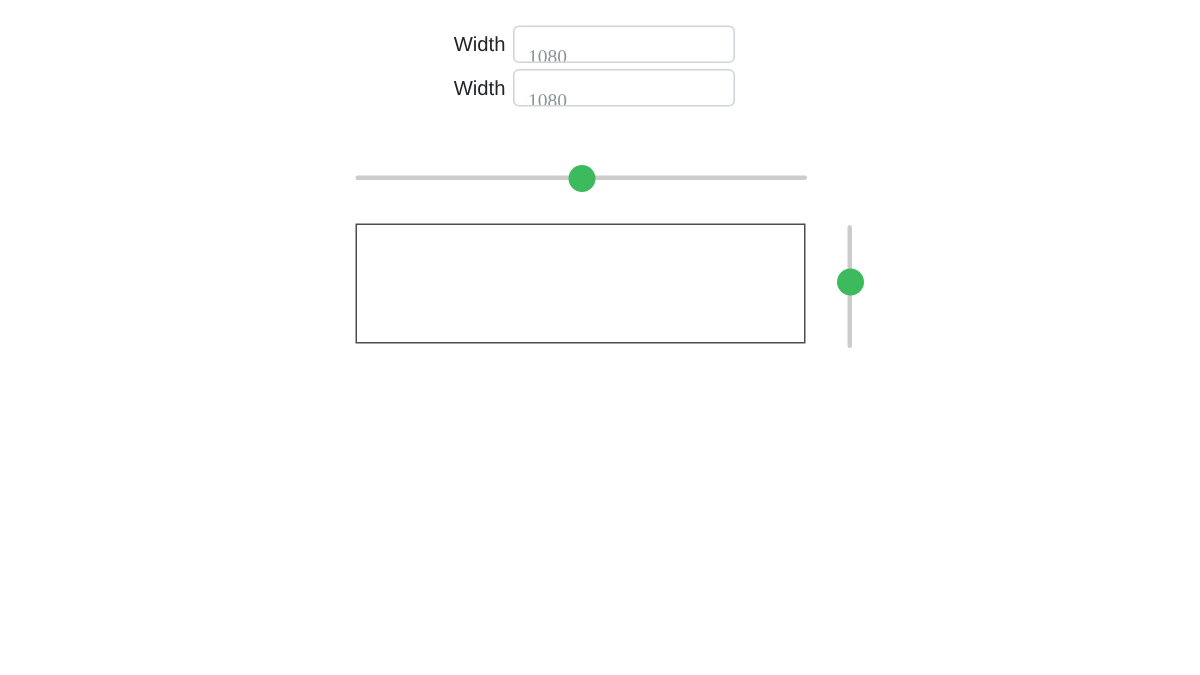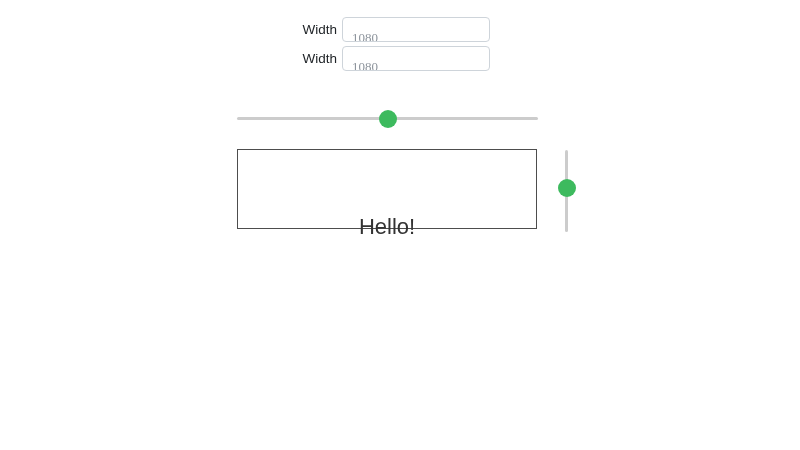--- a/index.html
+++ b/index.html
@@ -109,18 +109,17 @@
   <label class="field-label label-width">Width</label>
   <input class="num-input input-width" type="text" placeholder="1080" style="">
 
   <label class="field-label label-height">Width</label>
   <input class="num-input input-height" type="text" placeholder="1080" style="">
 
   <div class="h-track"></div>
   <div class="slider-thumb h-thumb" style="background: rgb(61, 186, 94); left: 378.5px;"></div>
 
   <div class="preview-box"></div>
-  <div class="preview-text">Hello!</div>
 
   <div class="v-track"></div>
   <div class="slider-thumb v-thumb" style="background: rgb(61, 186, 94); top: 178.72px;"></div>
 
 </div>
 
 </body></html>

